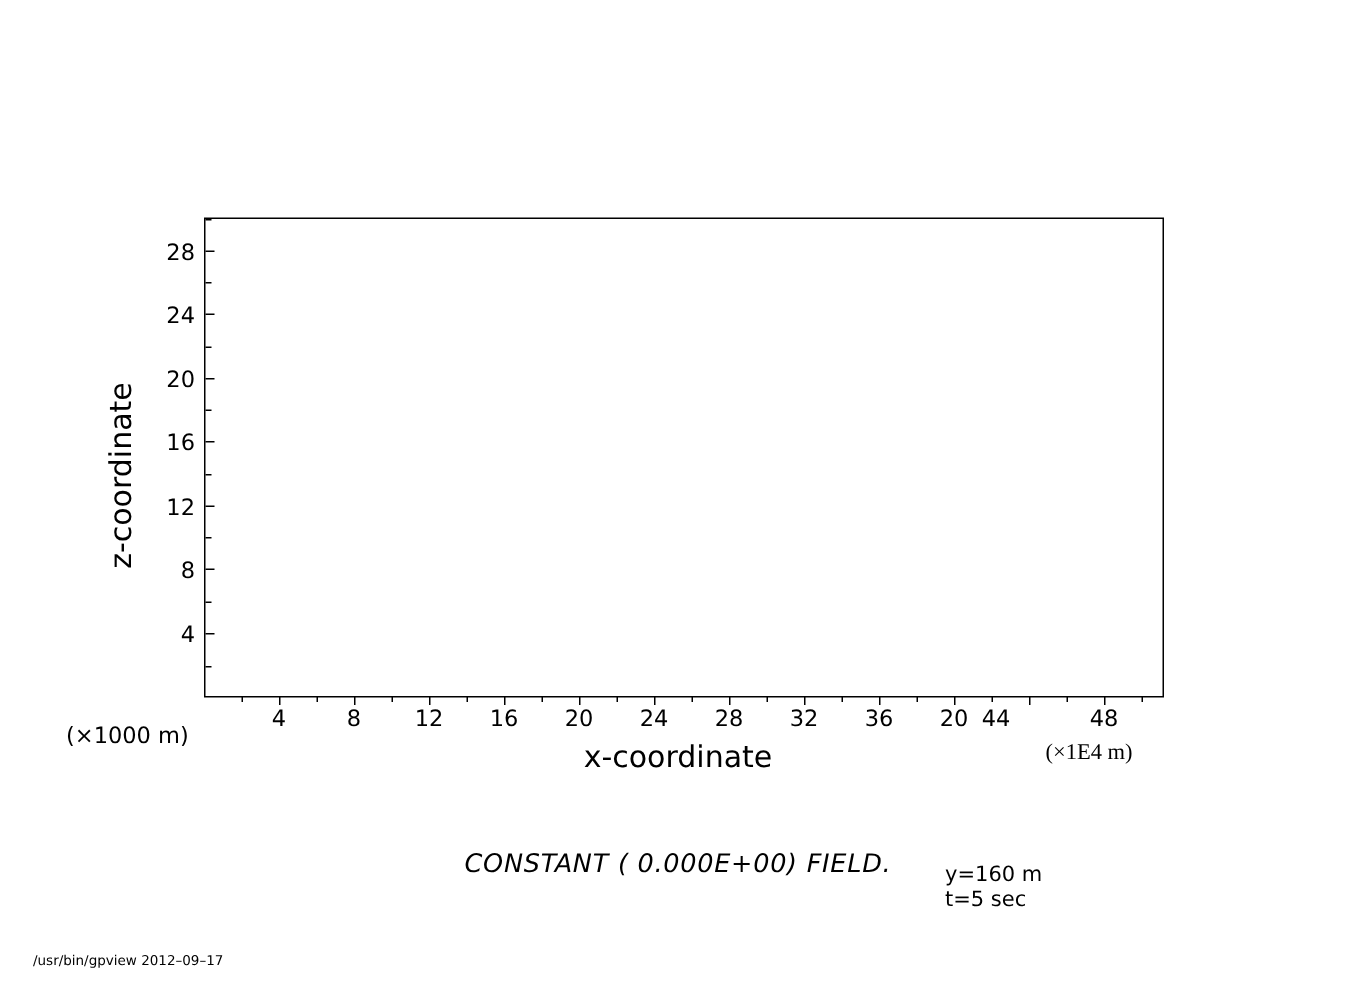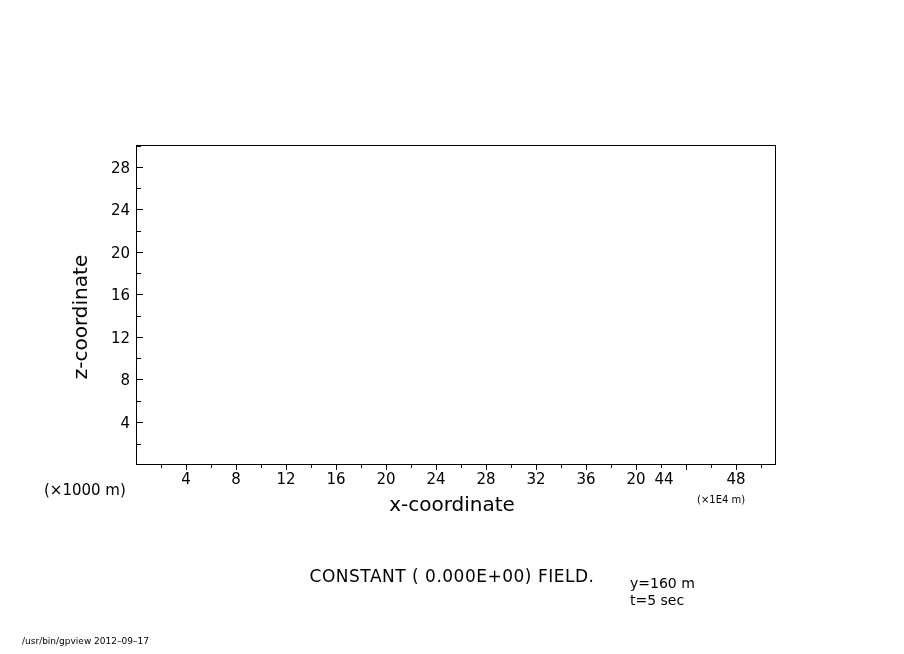--- a/index.html
+++ b/index.html
@@ -98,32 +98,34 @@
   .unit-left {
     position: absolute;
     left: 44px;
     top: 481px;
     font-size: 15px;
   }
   .unit-right {
     position: absolute;
     left: 697px;
     top: 494px;
-    font-size: 10px;
+    font-size: 15px;
+    font-family: Liberation Serif, serif;
   }
 
   
   .constant-note {
     position: absolute;
     left: 0;
     top: 566px;
     width: 904px;
     text-align: center;
     font-size: 17px;
     letter-spacing: 0.5px;
+    font-style: italic;
   }
   .side-note {
     position: absolute;
     left: 630px;
     top: 575px;
     font-size: 14px;
     line-height: 17px;
   }
 
   .footer-left {

